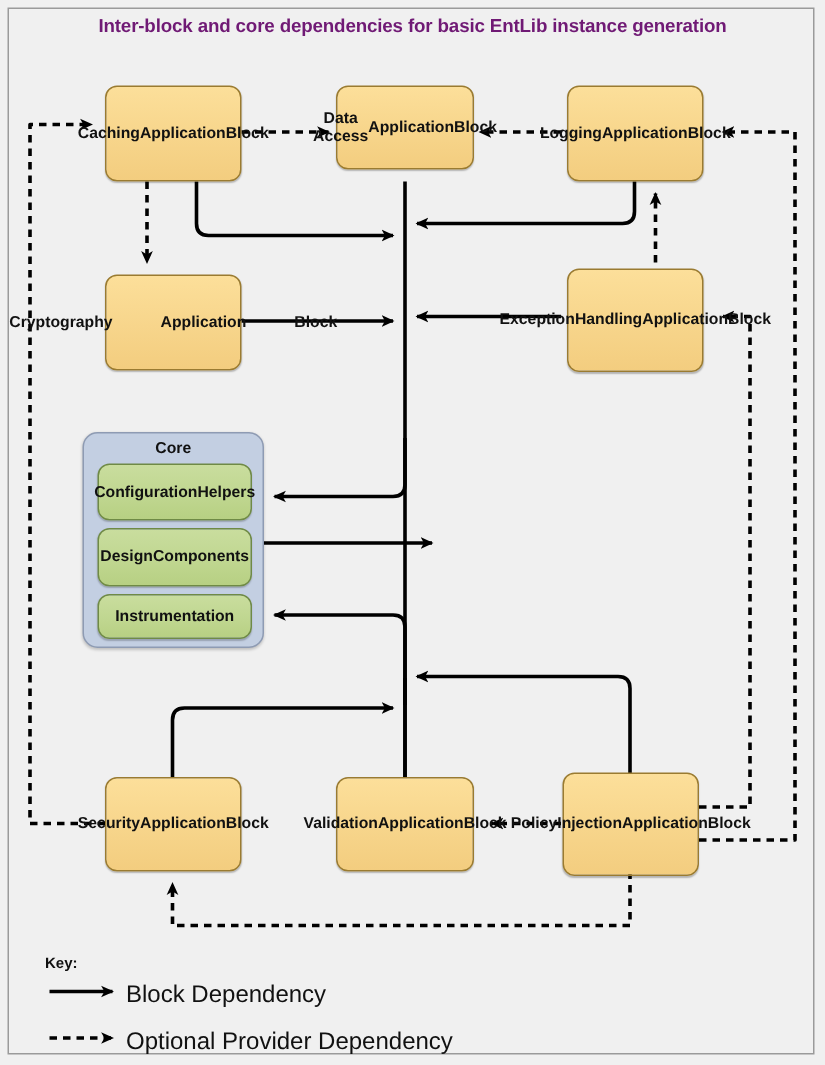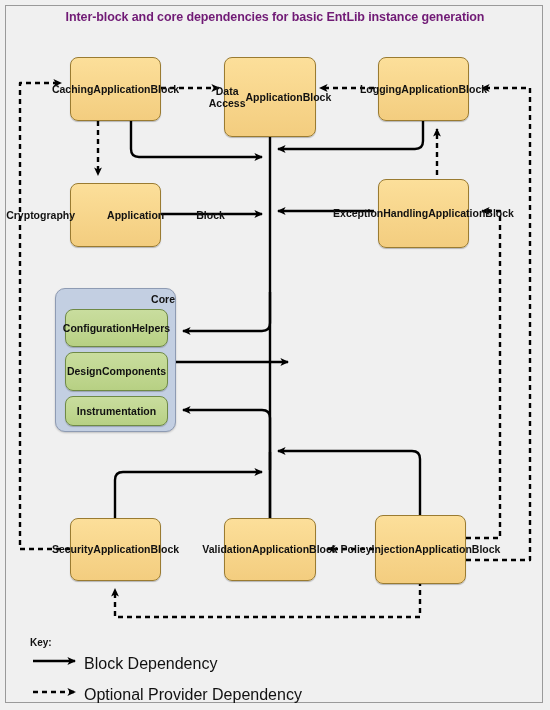--- a/index.html
+++ b/index.html
@@ -12,21 +12,21 @@
   svg#diagram{position:absolute;left:0;top:0;width:550px;height:710px;}
   .node{position:absolute;box-sizing:border-box;display:flex;align-items:center;
         justify-content:center;text-align:center;font-size:10.5px;font-weight:bold;
         color:#111;line-height:1.18;border-radius:8px;}
   .block{background:linear-gradient(180deg,#fcdf9a 0%,#f7d58b 55%,#f3cd7f 100%);
          border:1px solid #9a7b31;box-shadow:0 1px 1px rgba(0,0,0,.25);}
   .green{background:linear-gradient(180deg,#c9dd9e 0%,#bfd68f 60%,#b7d083 100%);
          border:1px solid #6f8a46;box-shadow:0 1px 1px rgba(0,0,0,.22);}
   .corepanel{position:absolute;box-sizing:border-box;border-radius:10px;
         background:#c3cfe2;border:1px solid #8e9bb3;box-shadow:0 1px 2px rgba(0,0,0,.2);}
-  .coretitle{position:absolute;width:100%;text-align:right;font-size:10.5px;
+  .coretitle{position:absolute;width:100%;text-align:center;font-size:10.5px;
         font-weight:bold;color:#111;top:4px;}
   .keylabel{position:absolute;font-size:10px;color:#111;font-weight:bold;}
   .keytext{position:absolute;font-size:16px;color:#111;}
   .nodetext{pointer-events:none;}
 </style>
 </head>
 <body>
 
 <div id="page">
   <div id="frame"></div>
@@ -91,21 +91,21 @@
   </svg>
 
   <div class="node block nodetext" style="left:70px;top:57px;width:91px;height:64px;">
       <span>Caching</span>
       <br>
       <span>Application</span>
       <br>
       <span>Block</span>
     </div>
 
-  <div class="node block nodetext" style="left:224px;top:57px;width:92px;height:80px;">
+  <div class="node block nodetext" style="left:224px;top:57px;width:92px;height:56px;">
       <span>Data Access</span>
       <br>
       <span>Application</span>
       <br>
       <span>Block</span>
     </div>
 
   <div class="node block nodetext" style="left:378px;top:57px;width:91px;height:64px;">
       <span>Logging</span>
       <br>

